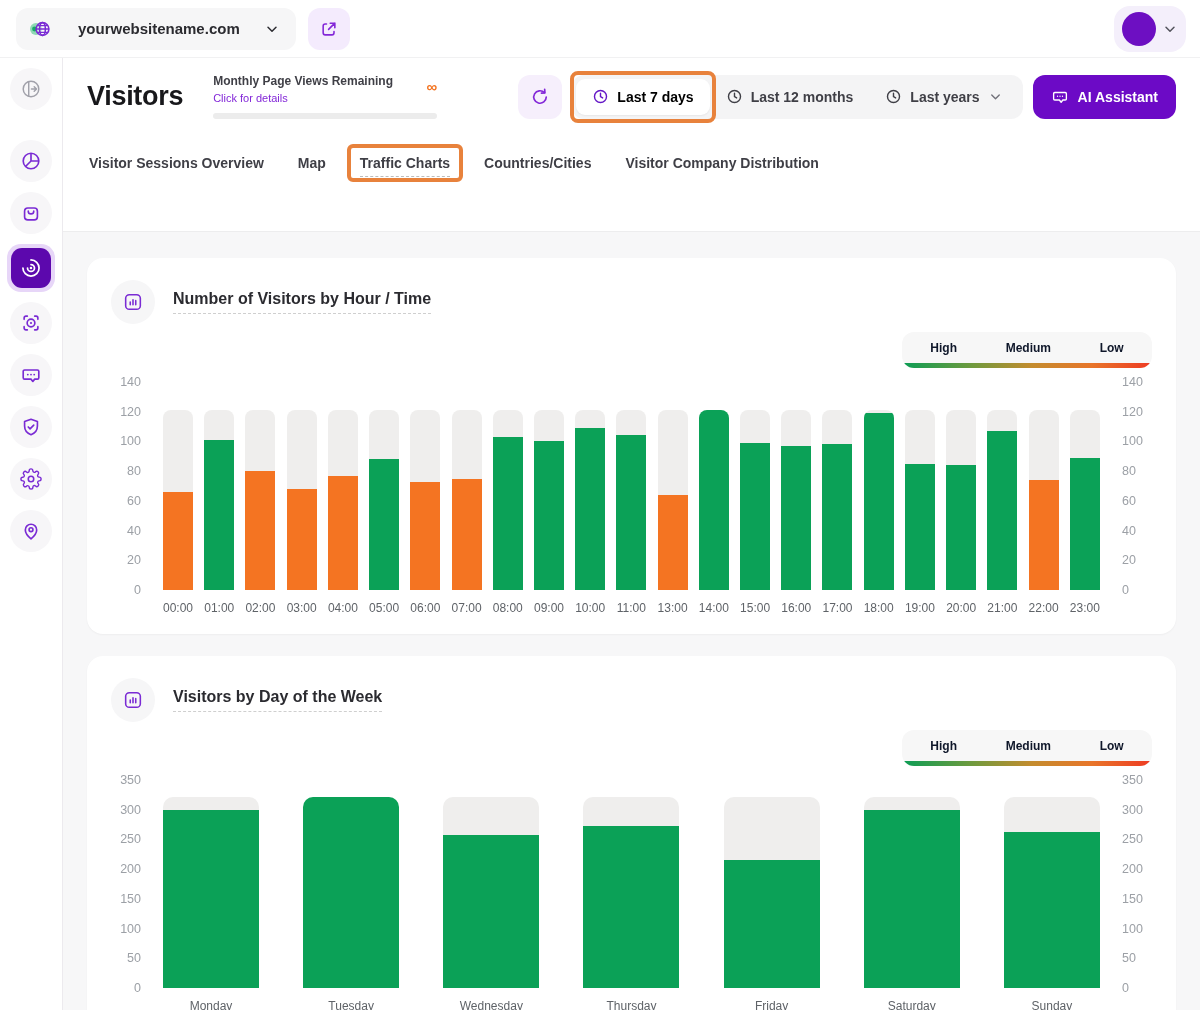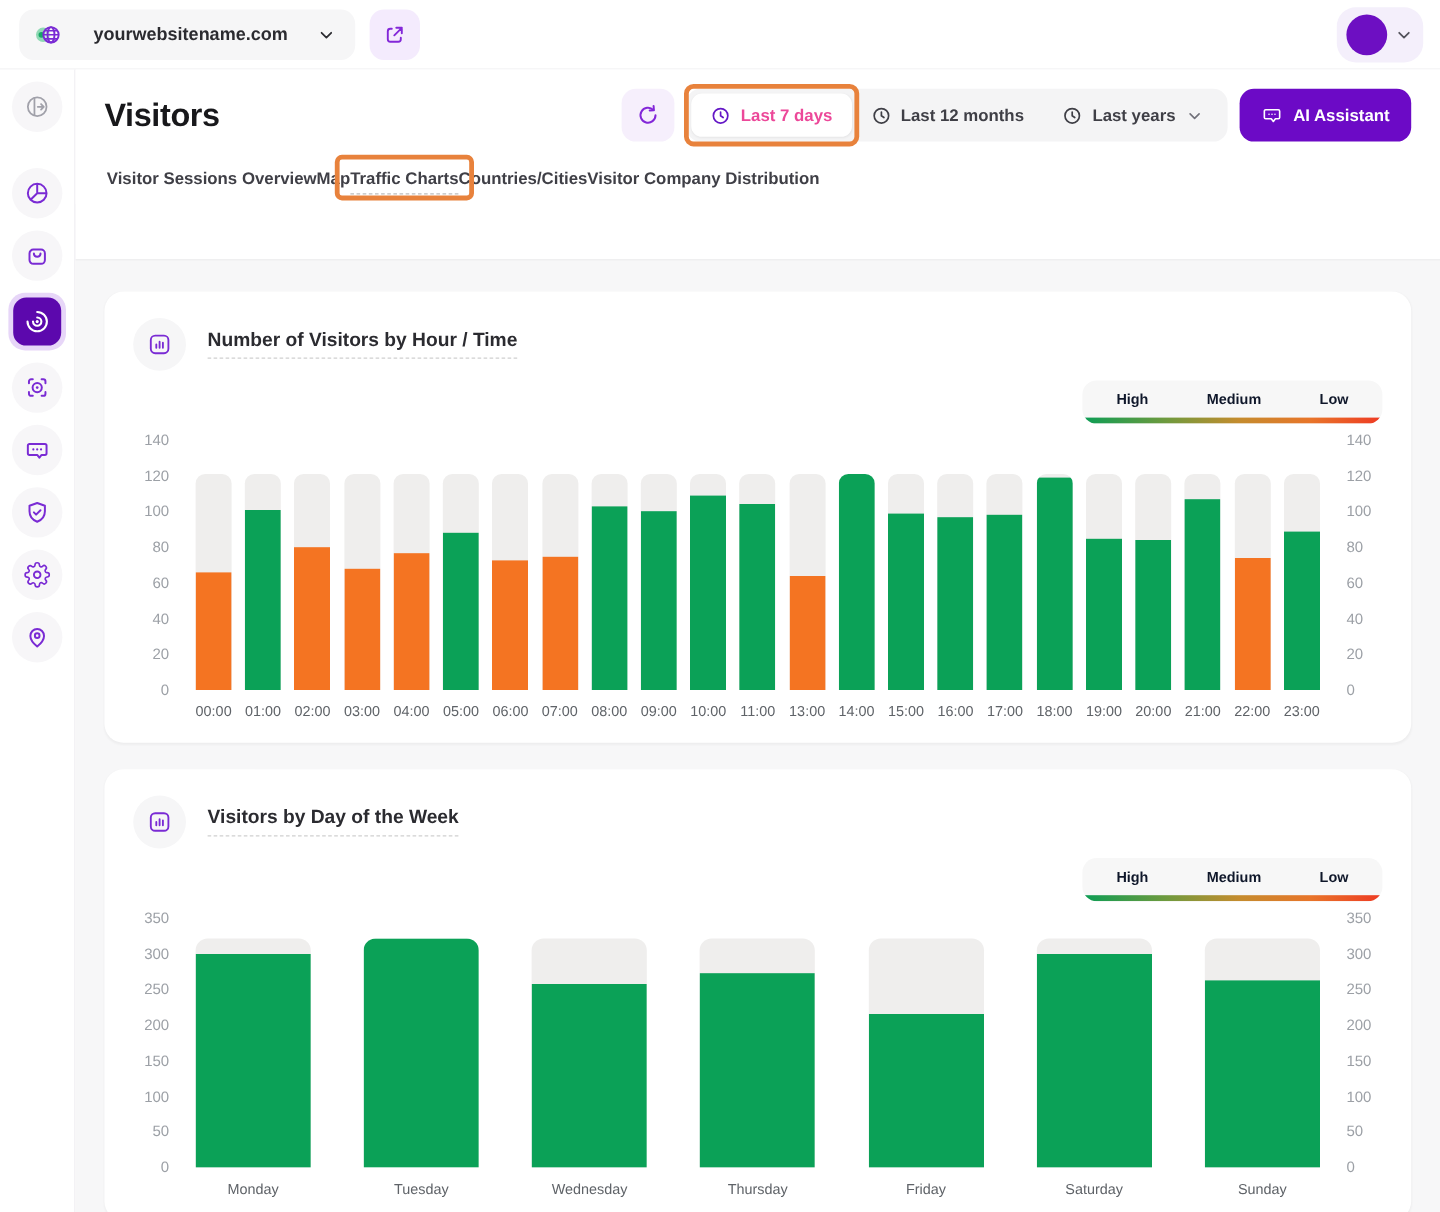--- a/index.html
+++ b/index.html
@@ -31,29 +31,29 @@
   h1.page-title { font-size:27px; font-weight:800; color:#18181b; letter-spacing:-0.3px; }
   .quota { margin-left:30px; width:224px; position:relative; }
   .quota-title { font-size:12px; font-weight:700; color:#3f3f46; }
   .quota-link { font-size:11px; color:#8327d8; margin-top:2px; cursor:pointer; display:inline-block; }
   .quota-value { position:absolute; right:0; top:4px; font-size:15px; font-weight:800; color:#f3731f; }
   .quota-bar { margin-top:7px; height:6px; border-radius:3px; background:#ececec; }
   .controls { margin-left:auto; display:flex; align-items:center; gap:10px; }
   .refresh-btn { width:44px; height:44px; border:none; border-radius:12px; background:#f6effc; display:flex; align-items:center; justify-content:center; cursor:pointer; }
   .range-group { display:flex; align-items:center; background:#f4f4f5; border-radius:12px; padding:4px; height:44px; }
   .range-btn { position:relative; display:flex; align-items:center; gap:8px; border:none; background:transparent; font-size:14px; font-weight:600; color:#3f3f46; padding:0 16px; height:36px; border-radius:9px; cursor:pointer; font-family:inherit; }
-  .range-btn.active { background:#ffffff; color:#ec4899; box-shadow:0 1px 2px rgba(0,0,0,.06); }
+  .range-btn.active { background:#ffffff; color:#000000; box-shadow:0 1px 2px rgba(0,0,0,.06); }
   .ai-btn { display:flex; align-items:center; gap:9px; border:none; background:#6c0ac6; color:#fff; font-size:14px; font-weight:700; border-radius:12px; height:44px; padding:0 18px; cursor:pointer; font-family:inherit; }
 
   .hl-box { position:absolute; border:4px solid #e8823c; border-radius:8px; pointer-events:none; z-index:5; }
   .hl-last7 { inset:-8px -6px; }
   .hl-tab { inset:-11px -13px; border-radius:6px; }
 
   
-  .tabs { display:flex; align-items:center; margin-top:22px; padding:0 2px 14px 2px; }
+  .tabs { display:flex; align-items:center; gap:34px; margin-top:36px; padding:0 2px 14px 2px; }
   .tab { position:relative; font-size:14px; font-weight:600; color:#3f3f46; cursor:pointer; white-space:nowrap; }
   .tab.active .tab-label { border-bottom:1px dashed #bdbdbd; padding-bottom:5px; }
 
   
   .content { flex:1; background:#f7f7f8; border-top:1px solid #ededee; padding:26px 24px 0 24px; display:flex; flex-direction:column; gap:22px; overflow:hidden;margin-top:46px; }
   .card { background:#fff; border-radius:16px; box-shadow:0 1px 2px rgba(17,17,26,.04); padding:22px 24px 18px 24px; }
   .card-head { display:flex; align-items:center; gap:18px; }
   .card-icon-circle { width:44px; height:44px; border-radius:50%; background:#f6f6f7; display:flex; align-items:center; justify-content:center; }
   .card-title { font-size:16px; font-weight:600; color:#2b2b30; border-bottom:1px dashed #cfcfcf; padding-bottom:5px; }
   .legend-row { display:flex; justify-content:flex-end; margin-top:8px; }
@@ -178,20 +178,26 @@
         <circle cx="12" cy="10.6" r="2.1" fill="none" stroke="#7a2bd4" stroke-width="1.8"></circle>
       </svg>
     </div>
   </nav>
 
   <main>
     <div class="page-head">
       <div class="head-row">
         <h1 class="page-title">Visitors</h1>
 
+        <div class="quota">
+          <div class="quota-title">Monthly Page Views Remaining</div>
+          <span class="quota-link">Click for details</span>
+          <span class="quota-value">∞</span>
+          <div class="quota-bar"></div>
+        </div>
 
         <div class="controls">
           <button class="refresh-btn">
             <svg width="20" height="20" viewBox="0 0 24 24">
               <path d="M19.5 12a7.5 7.5 0 1 1-2.2-5.3" fill="none" stroke="#8327d8" stroke-width="2" stroke-linecap="round"></path>
               <path d="M17.6 2.8l.3 4.2-4.2.3" fill="none" stroke="#8327d8" stroke-width="2" stroke-linecap="round" stroke-linejoin="round"></path>
             </svg>
           </button>
 
           <div class="range-group">

